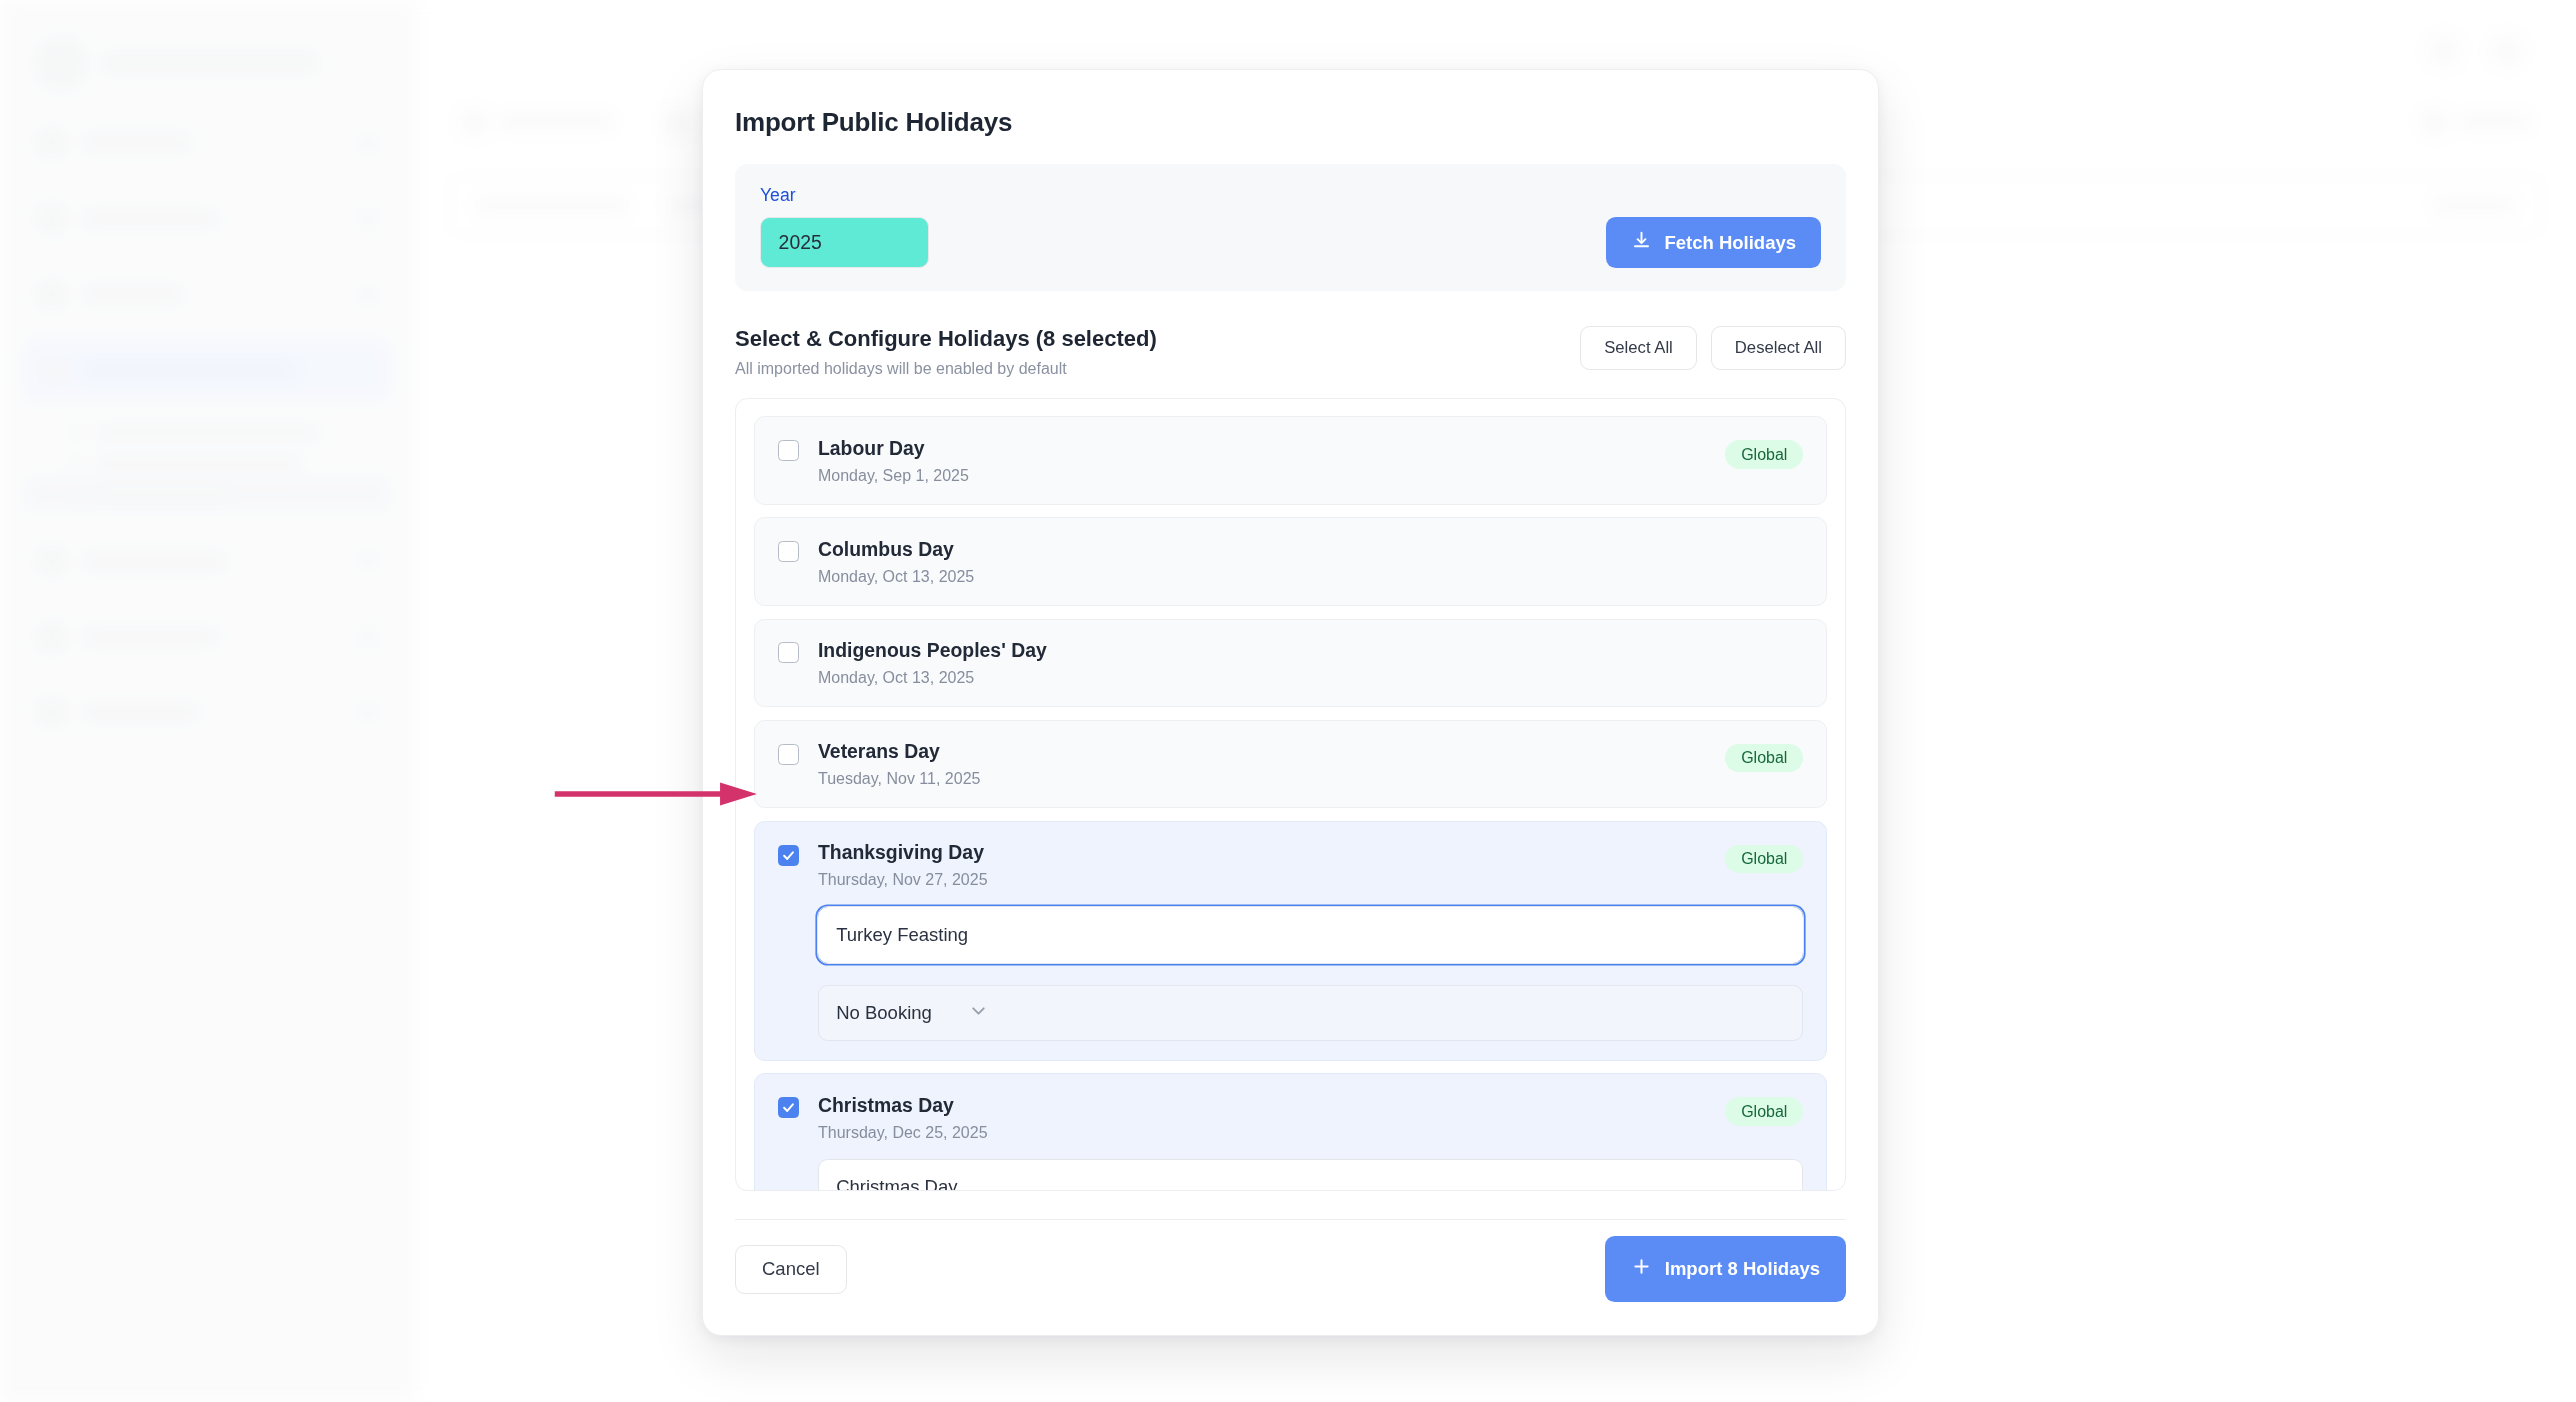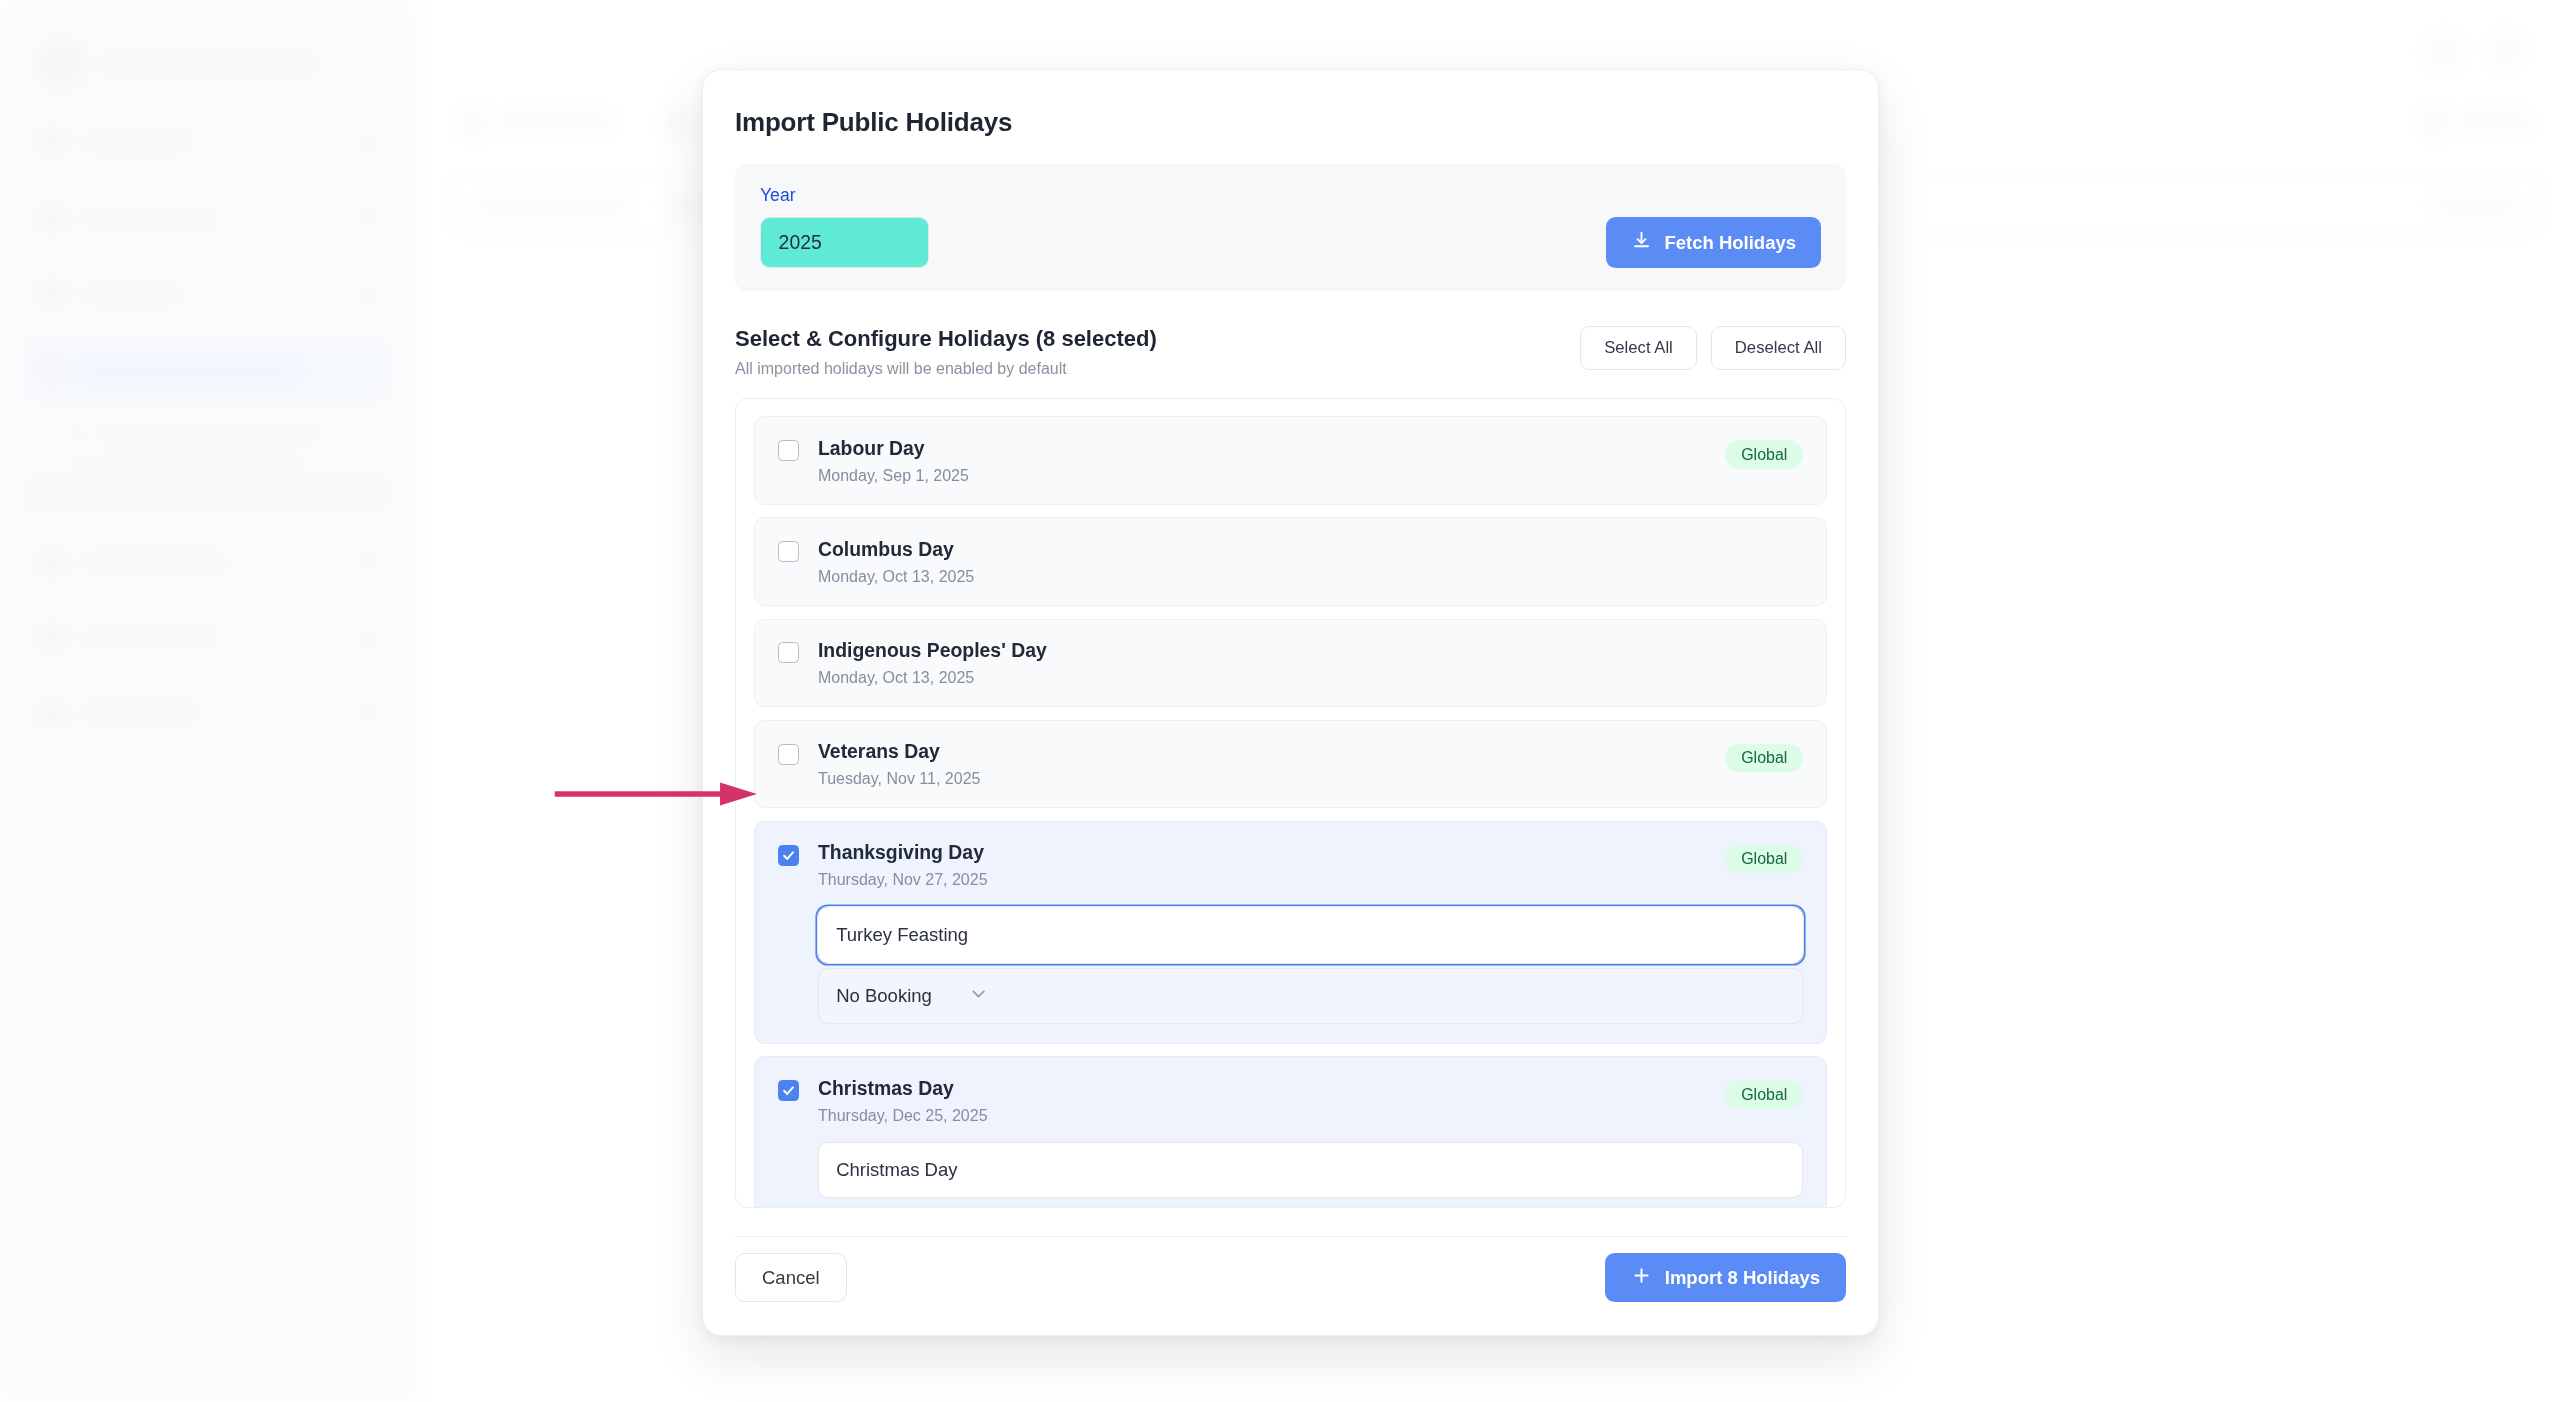--- a/index.html
+++ b/index.html
@@ -241,21 +241,21 @@
   .txt-field {
     height: 56px;
     background: #ffffff;
     border: 0.9px solid #e4e6ea;
     border-radius: 9.7px;
     display: flex;
     align-items: center;
     padding: 0 17.6px;
     font-size: 18.5px;
     color: #2a3140;
-    margin-bottom: 5px;
+    margin-bottom: 22px;
   }
   .txt-field.focused {
     border-color: #ffffff;
     box-shadow: 0 0 0 2.6px #4b82f0;
     outline: 0.9px solid #e4e6ea;
   }
   .sel-field {
     height: 56px;
     background: #f2f5fb;
     border: 0.9px solid #e2e6ee;
@@ -293,21 +293,21 @@
     cursor: pointer;
   }
   .import-btn {
     display: flex;
     align-items: center;
     gap: 12.3px;
     background: #5b8cf5;
     color: #ffffff;
     border: none;
     border-radius: 9.7px;
-    height: 49px;
+    height: 66px;
     padding: 0 26px;
     font-size: 18.5px;
     font-weight: 600;
     font-family: inherit;
     cursor: pointer;
   }
   .import-btn svg { width: 21px; height: 21px; }
 
   
   .annot {

